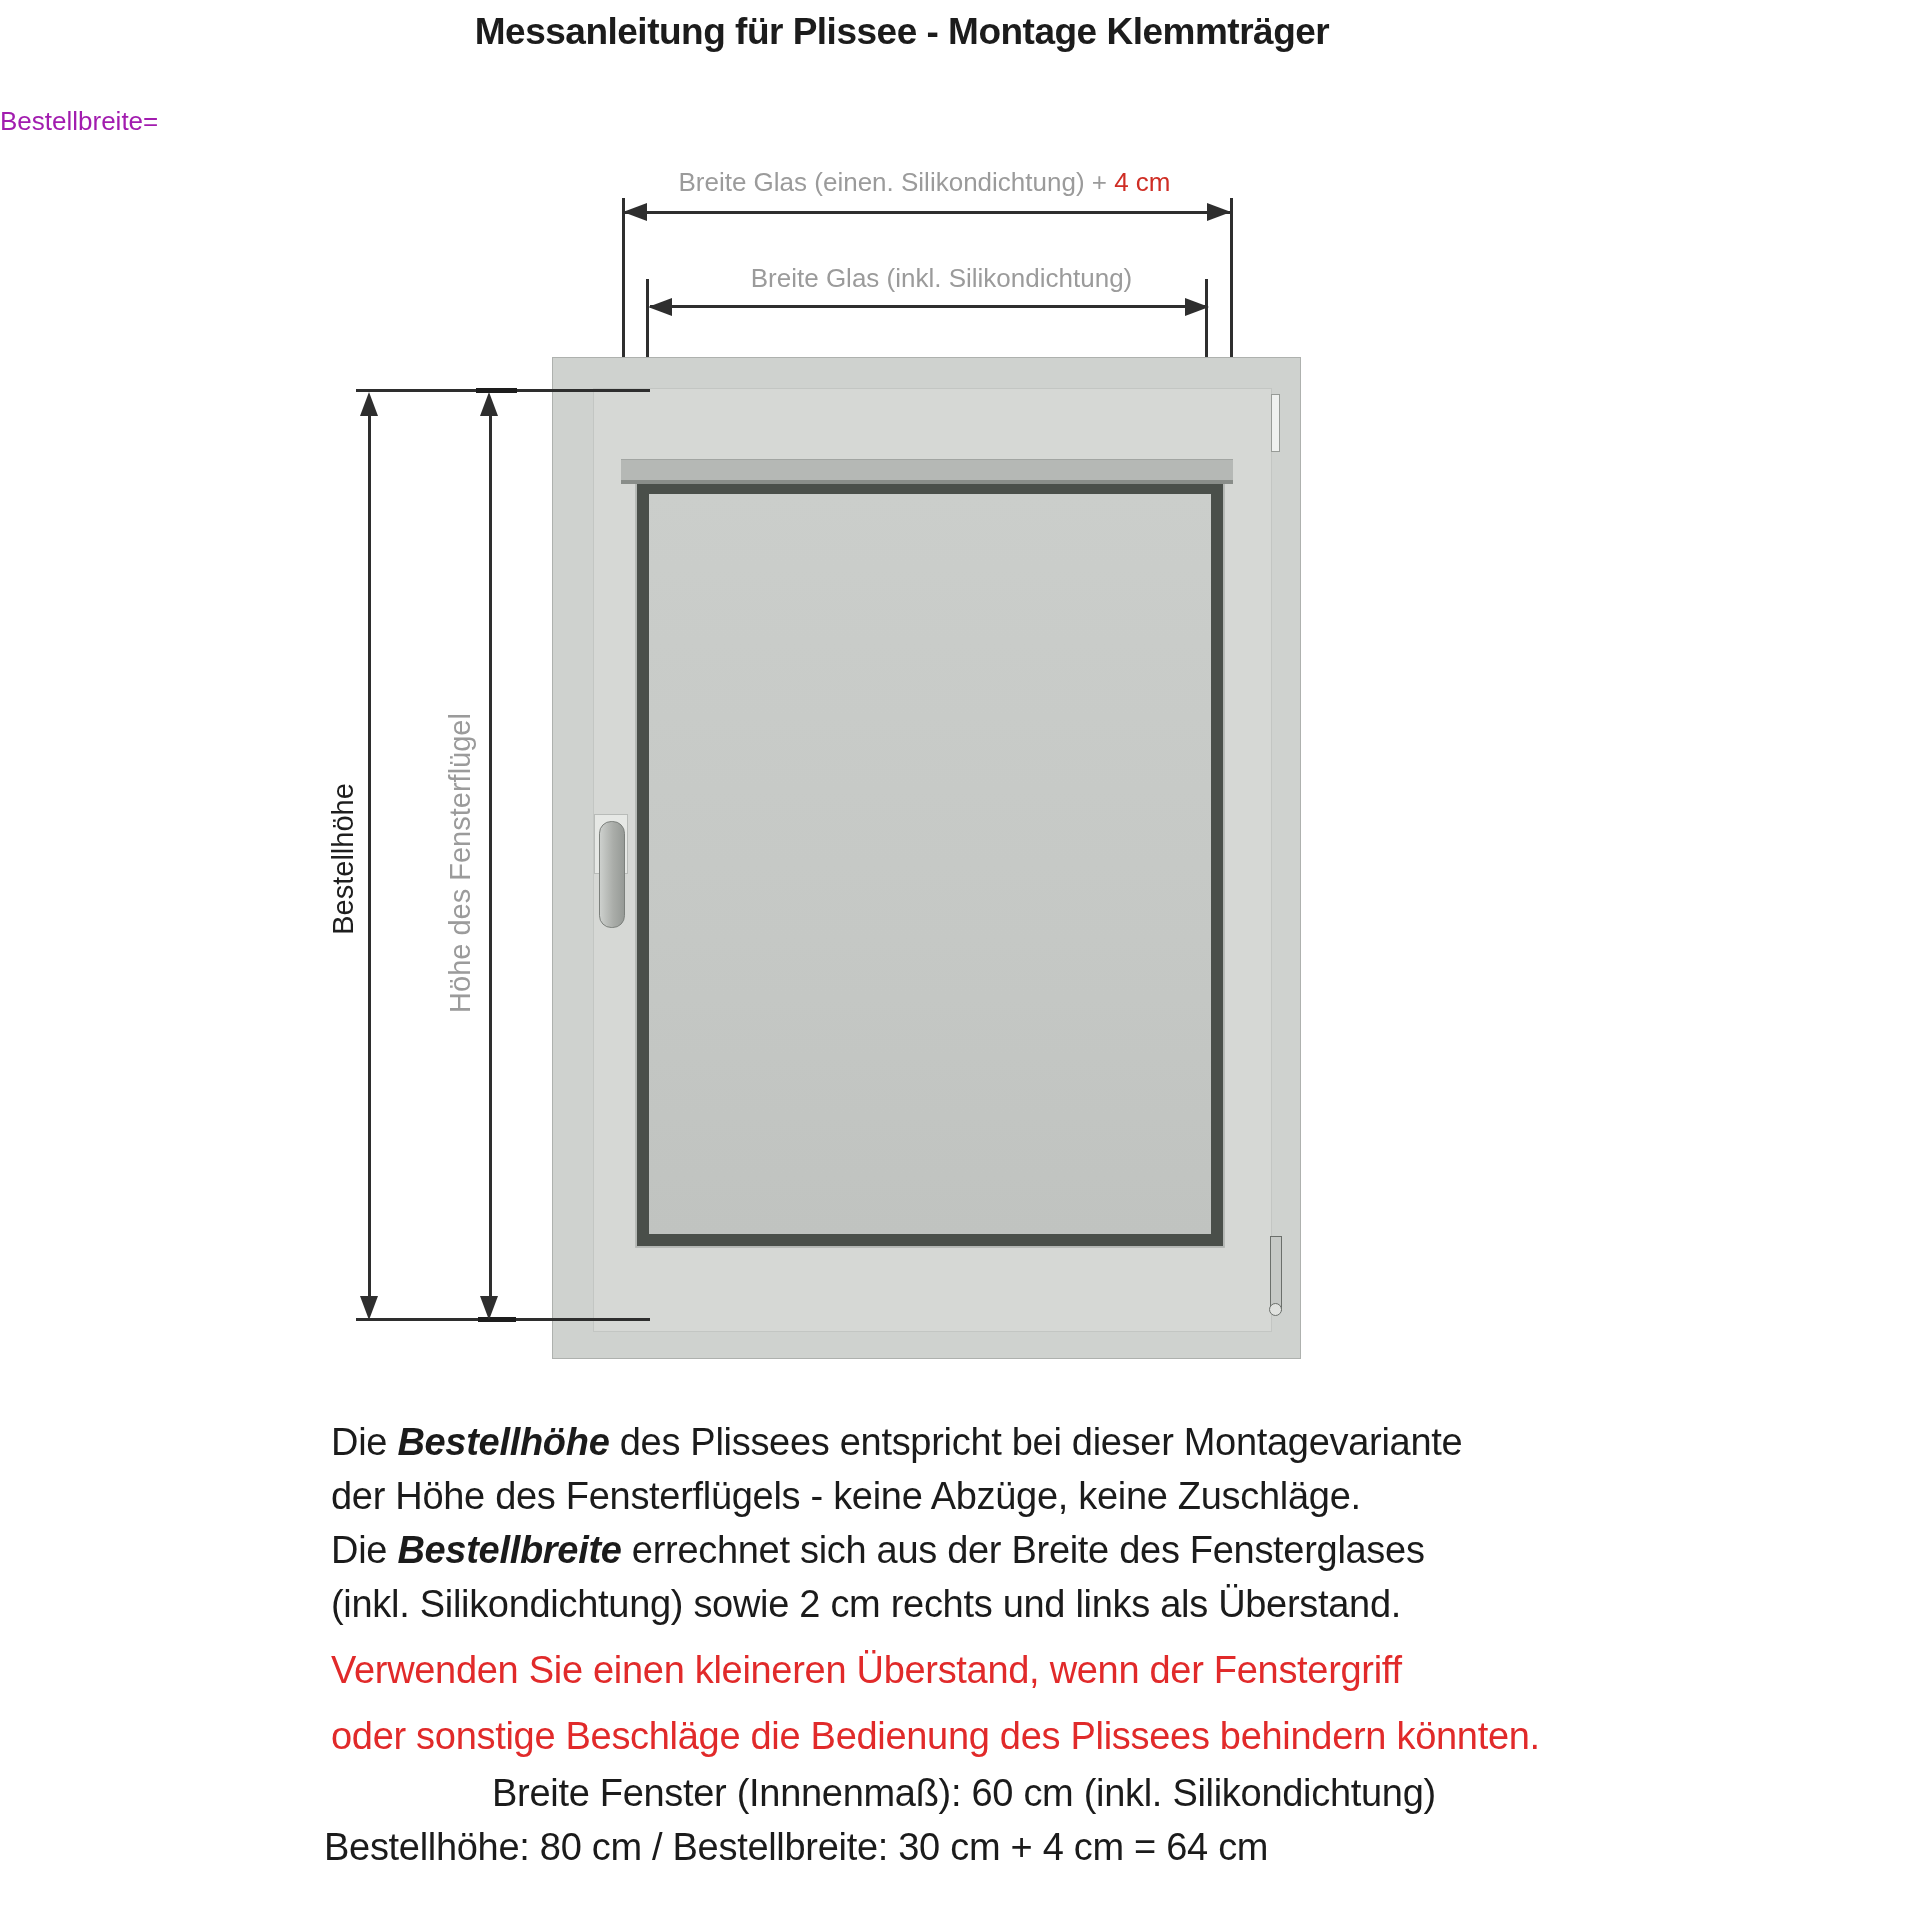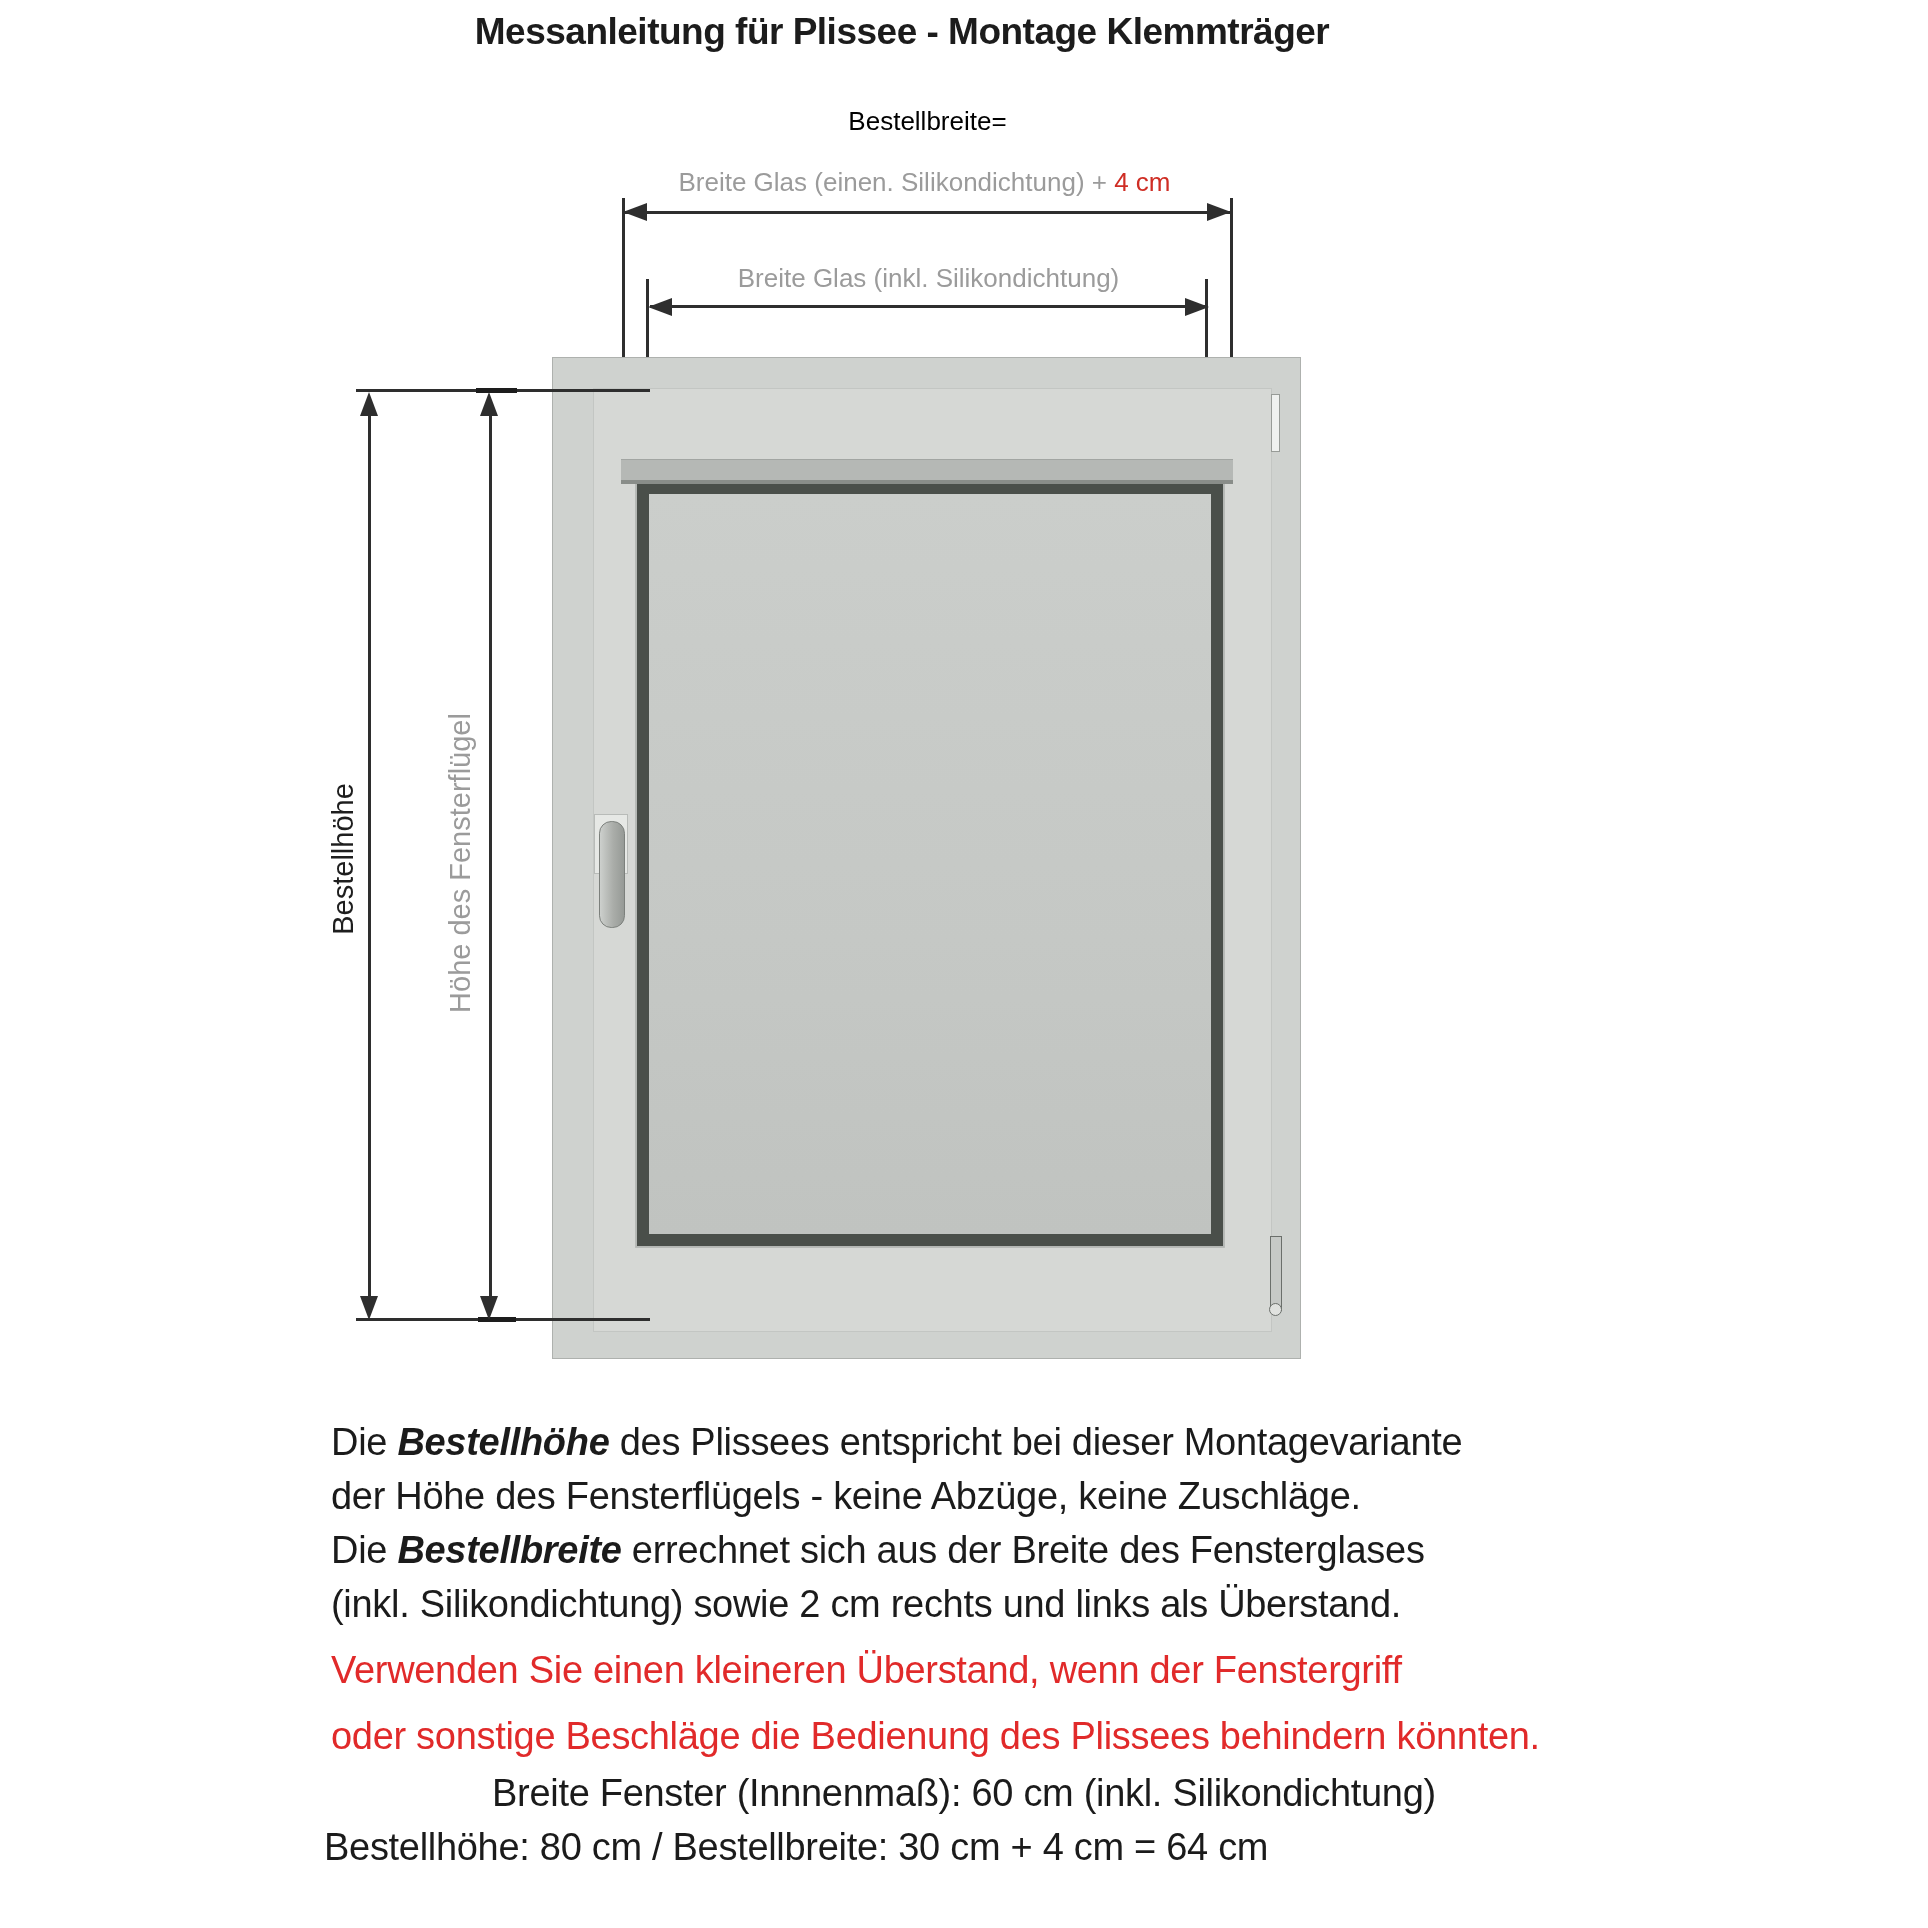--- a/index.html
+++ b/index.html
@@ -7,22 +7,22 @@
     position:relative;width:1628px;height:1928px;background:#ffffff;
     font-family:"Liberation Sans", sans-serif;overflow:hidden;
   }
   .abs{position:absolute;}
   
   .title{
     left:0;top:11.3px;width:1804px;text-align:center;
     font-size:37px;font-weight:600;letter-spacing:-0.5px;color:#1c1c1c;white-space:nowrap;
   }
   .orderwidth{
-    left:0;top:106px;width:1855px;text-align:center;
-    font-size:26px;color:#000000;white-space:nowrap;
+    left:0;top:106px;width:1855px;
+    font-size:26px;color:#a21caf;white-space:nowrap;
   }
   .wlabel{font-size:26px;color:var(--label-gray);white-space:nowrap;text-align:center;}
   .wlabel .red{color:var(--red-highlight);}
   .rotlabel{
     white-space:nowrap;font-size:29px;
     transform:translate(-50%,-50%) rotate(-90deg);
   }
   .rot-black{color:#1e1e1e;}
   .rot-gray{color:var(--label-gray);}
   
@@ -81,21 +81,21 @@
   <div class="abs wlabel" style="left:0;top:167px;width:1849px;">
     <span>Breite Glas (einen. Silikondichtung) + </span><span class="red">4 cm</span>
   </div>
 
   <div class="abs hline" style="left:625px;top:211px;width:605px;"></div>
   <div class="abs arr arr-left" style="left:623px;top:203px;"></div>
   <div class="abs arr arr-right" style="left:1207px;top:203px;"></div>
   <div class="abs vline" style="left:622px;top:198px;height:281px;"></div>
   <div class="abs vline" style="left:1230px;top:198px;height:281px;"></div>
 
-  <div class="abs wlabel" style="left:0;top:263px;width:1857px;">Breite Glas (inkl. Silikondichtung)</div>
+  <div class="abs wlabel" style="left:0;top:263px;width:1857px;padding-left:13px;">Breite Glas (inkl. Silikondichtung)</div>
 
   <div class="abs hline" style="left:650px;top:305px;width:557px;"></div>
   <div class="abs arr arr-left" style="left:648px;top:298px;"></div>
   <div class="abs arr arr-right" style="left:1185px;top:298px;"></div>
   <div class="abs vline" style="left:646px;top:279px;height:211px;"></div>
   <div class="abs vline" style="left:1205px;top:279px;height:211px;"></div>
 
   <div class="abs frame">
     <div class="abs sash"></div>
   </div>

